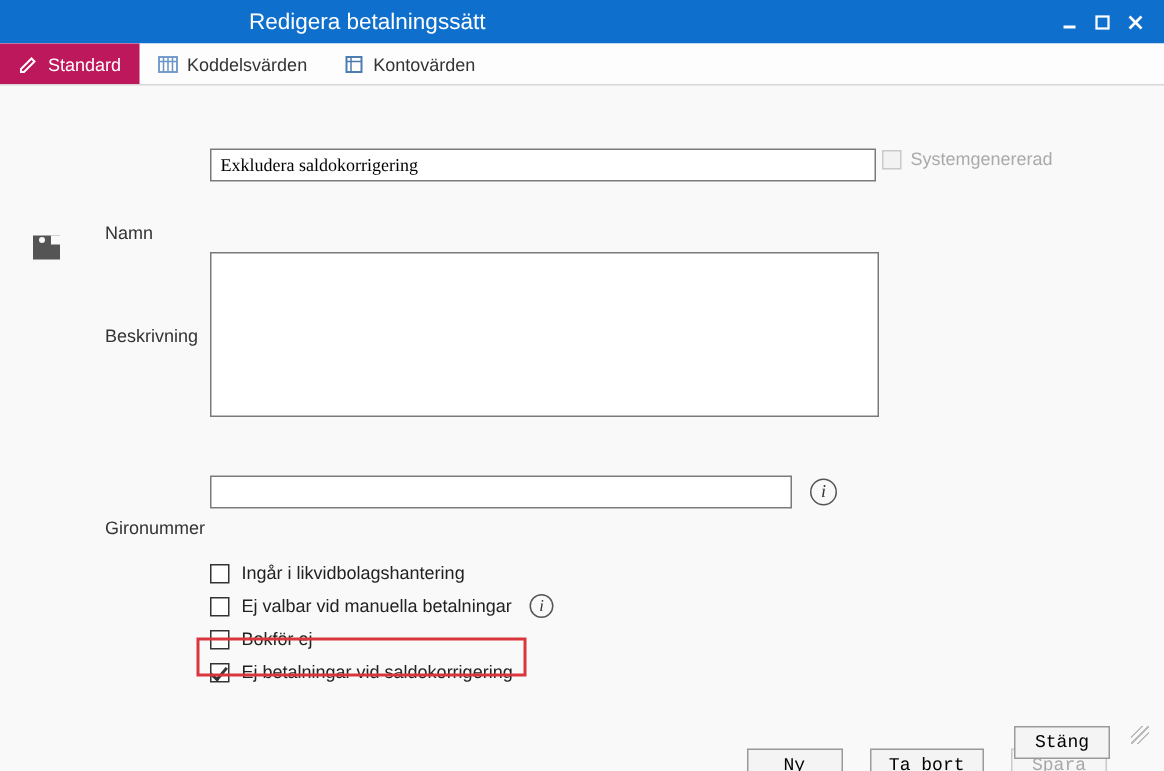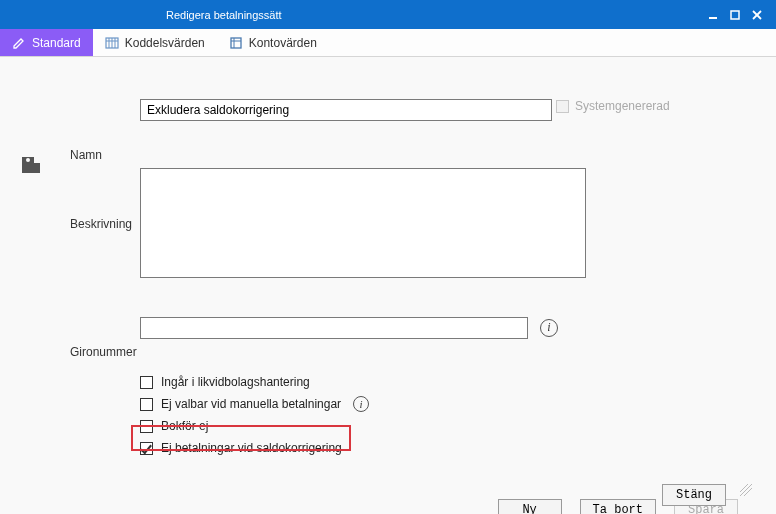--- a/index.html
+++ b/index.html
@@ -8,40 +8,40 @@
 
   .titlebar {
     background: #0f6fcc;
     color: #fff;
     height: 29px;
     display: flex;
     align-items: center;
     padding: 0 8px 0 16px;
   }
   .titlebar-spacer { flex: 1; }
-  .titlebar-title { padding-left: 150px; font-size: 11px; }
+  .titlebar-title { padding-left: 150px; font-size: 15px; }
   .win-controls { display: flex; gap: 0; }
   .win-btn { width: 22px; height: 22px; display:flex; align-items:center; justify-content:center; cursor:pointer; }
   .win-btn svg { fill:#fff; stroke:#fff; }
 
   .ribbon {
     background: #fdfdfd;
     border-bottom: 1px solid #d6d6d6;
     display: flex;
     height: 28px;
   }
   .tab {
     display: flex; align-items: center;
     padding: 0 12px;
     gap: 6px;
     cursor: pointer;
     color: #333;
   }
   .tab.active {
-    background: #8b5cf6;
+    background: #be185d;
     color: #fff;
   }
   .tab .tab-icon { width:14px; height:14px; display:flex; align-items:center; justify-content:center; }
 
   .content {
     position: relative;
     padding: 42px 20px 10px 20px;
   }
   .form-icon {
     position:absolute;
@@ -56,26 +56,26 @@
     align-items: flex-start;
     margin-bottom: 6px;
   }
   .row-label {
     width: 70px;
     padding-top: 4px;
     color: #333;
     margin-top: 45px;
   }
   .name-input {
-    width: 412px;
+    width: 444px;
     height: 22px;
     border: 1px solid #7a7a7a;
     background: #fff;
     padding: 2px 6px;
-    font-family: Liberation Sans, sans-serif;
+    font-family: Liberation Serif, serif;
     font-size: 12px;
   }
   .after-name {
     display: flex; align-items: center; margin-left: 4px;
   }
   .disabled-check {
     width: 13px; height: 13px;
     border: 1px solid #c9c9c9;
     background: #f2f2f2;
     margin-right: 6px;
@@ -154,21 +154,21 @@
     font-family:Liberation Mono, monospace; font-size:12px;
     cursor:pointer;
   }
   .btn.disabled {
     color:#a8a8a8; border-color:#c9c9c9; background:#f6f6f6;
     cursor:default;
   }
 
   .footer {
     position:absolute;
-    bottom:8px; right:24px;
+    bottom:8px; right:10px;
     display:flex; gap:14px; align-items:flex-start;
   }
   .resize-grip {
     width:12px; height:12px;
     background:
       linear-gradient(135deg, transparent 5px, #bbb 5px, #bbb 6px, transparent 6px),
       linear-gradient(135deg, transparent 8px, #bbb 8px, #bbb 9px, transparent 9px),
       linear-gradient(135deg, transparent 11px, #bbb 11px, #bbb 12px, transparent 12px);
   }
 </style>

